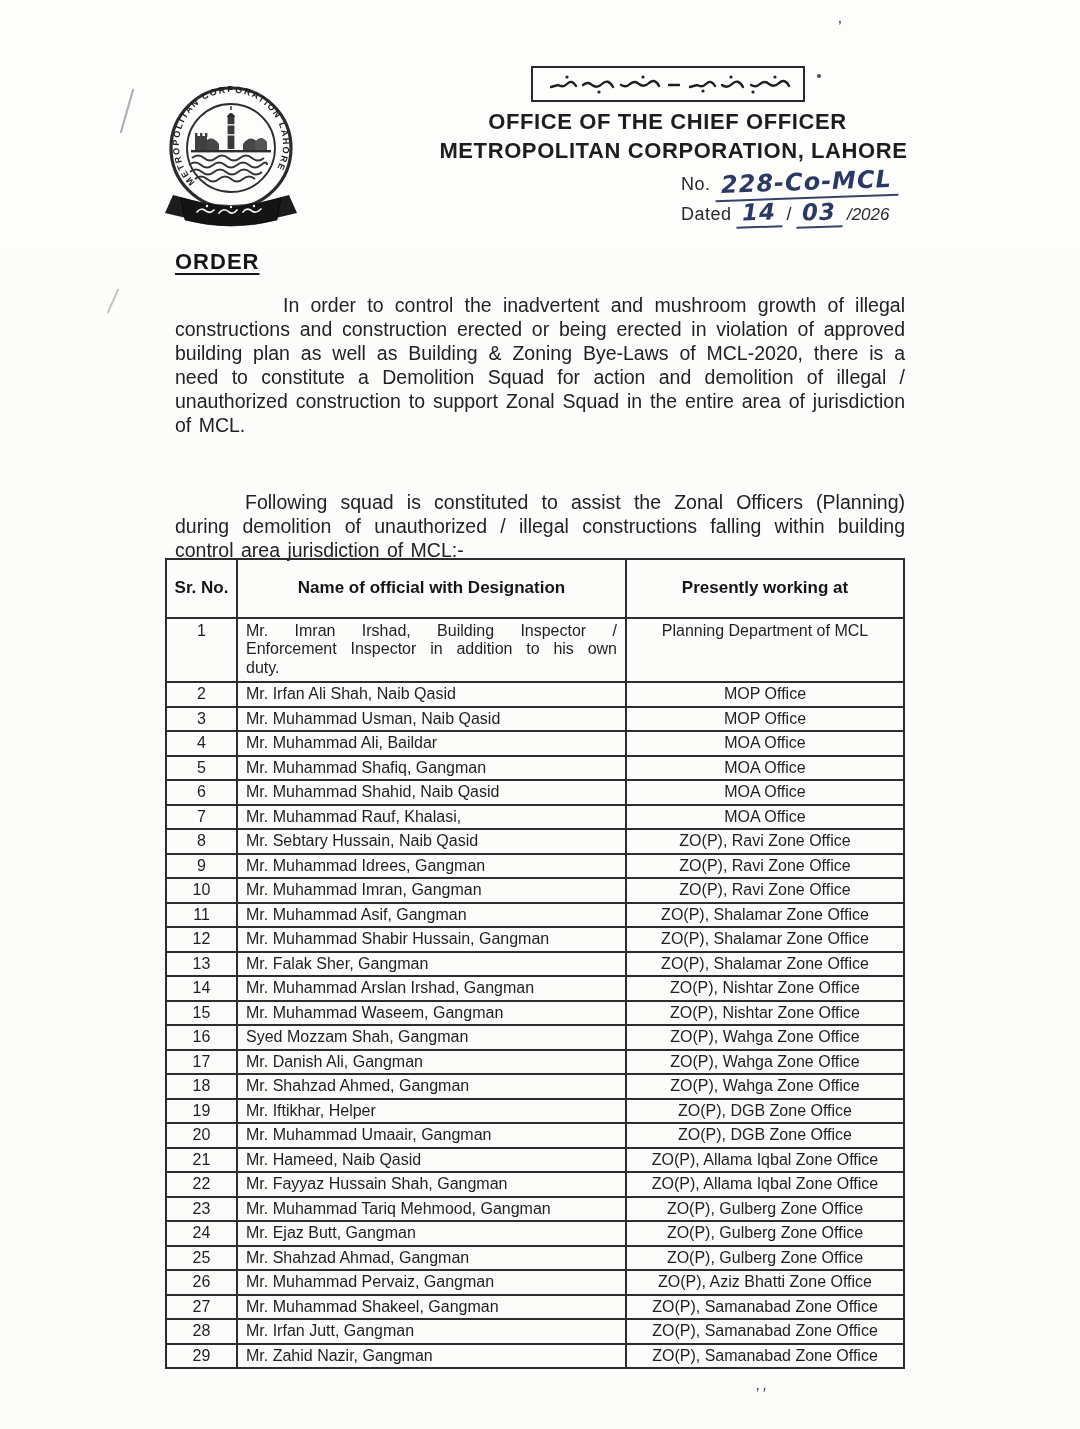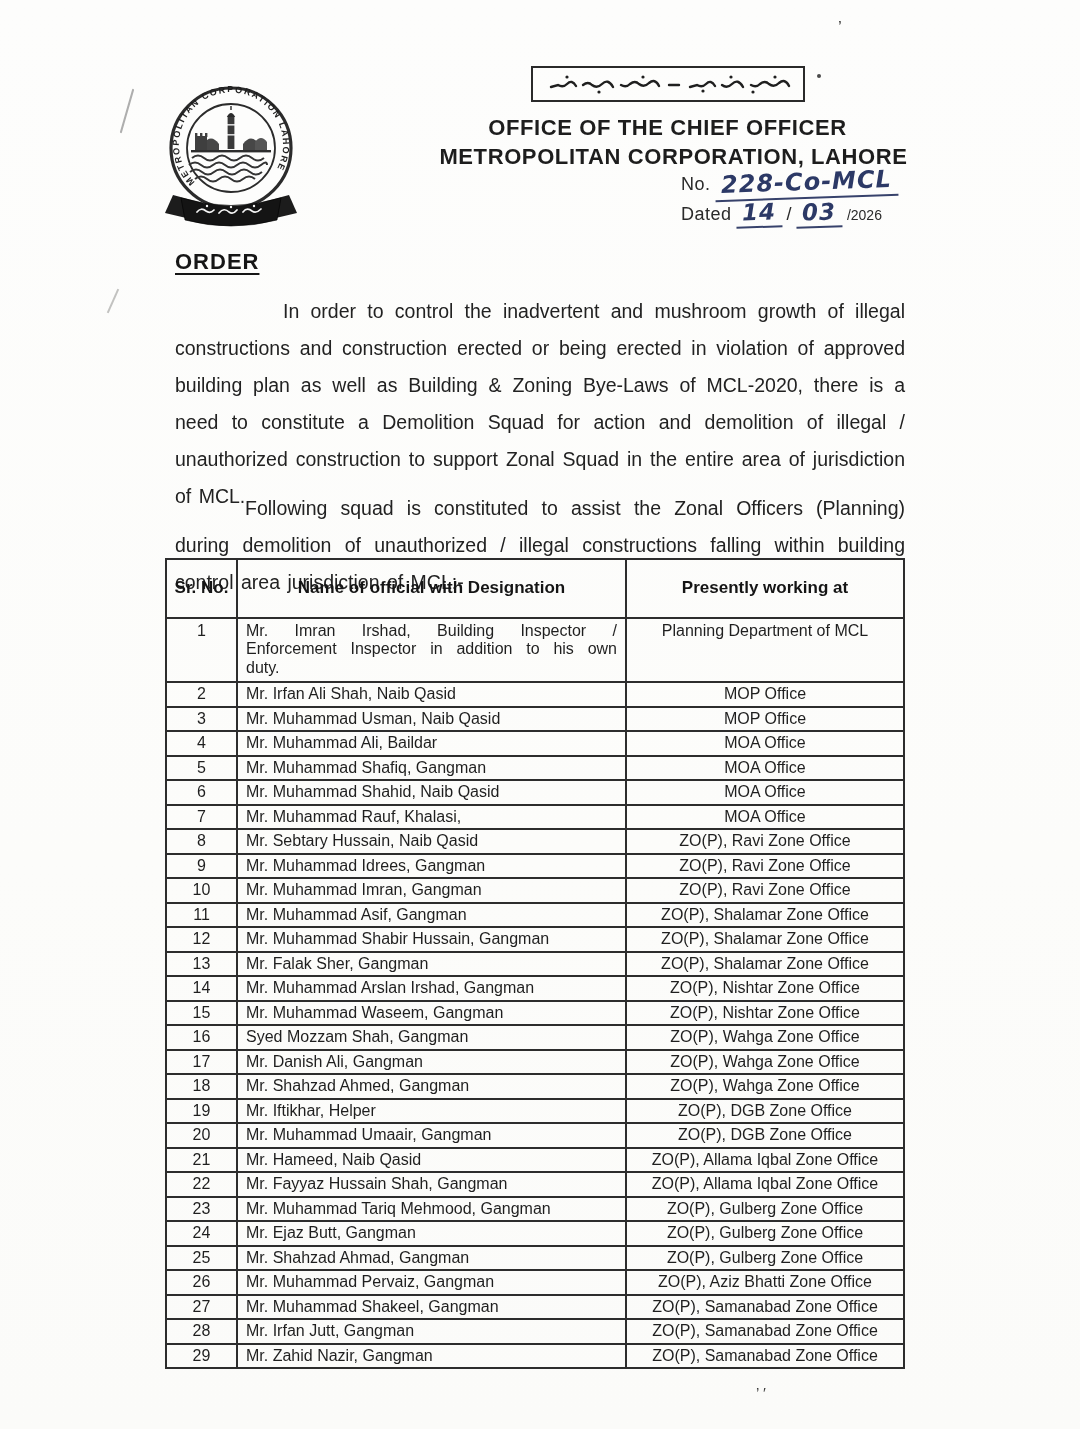--- a/index.html
+++ b/index.html
@@ -21,45 +21,45 @@
     position:absolute; left:415px; top:66px; width:505px;
     display:flex; flex-direction:column; align-items:center;
   }
   .urdu-box {
     border:2px solid #2a2a2a; padding:3px 10px 4px;
     min-width:268px; height:36px;
     display:flex; align-items:center; justify-content:center;
   }
   .office-title {
     font-size:22px; font-weight:700; letter-spacing:.6px;
-    color:#1d1d1d; margin-top:13px; white-space:nowrap;
+    color:#1d1d1d; margin-top:7px; white-space:nowrap;
   }
   .office-title.second { margin-top:3px;margin-left:12px; }
   .no-line, .dated-line { position:absolute; white-space:nowrap; }
   .no-line   { left:681px; top:168px; }
   .dated-line{ left:681px; top:199px; }
   .form-label { font-size:18px; color:#2a2a2a; letter-spacing:.5px; }
   .handw {
     font-family:"DejaVu Sans", sans-serif;
     font-style:italic; font-weight:600;
     color:#2c3966; font-size:24px; letter-spacing:1px;
     display:inline-block; transform:rotate(-2deg);
   }
   .hw-underline { border-bottom:2.2px solid #37426b; padding:0 6px 1px; }
-  .printed-year { font-size:14px; color:#2a2a2a; }
+  .printed-year { font-size:17px; color:#2a2a2a;font-style:italic; }
   
   .order-heading {
     position:absolute; left:175px; top:249px;
     font-size:22px; font-weight:700; letter-spacing:1px;
     text-decoration:underline; text-underline-offset:4px;
     text-decoration-thickness:2px; color:#161616;
   }
   .para {
     position:absolute; width:730px; left:175px;
-    font-size:19.5px; line-height:37px; text-align:justify;
+    font-size:19.5px; line-height:24px; text-align:justify;
     color:#222; word-spacing:2px;
   }
   .para1 { top:293px; text-indent:108px; }
   .para2 { top:490px; text-indent:70px; }
   
   .squad-table {
     position:absolute; left:165px; top:558px; width:738px;
     border-collapse:collapse; table-layout:fixed;
   }
   .squad-table th, .squad-table td {

